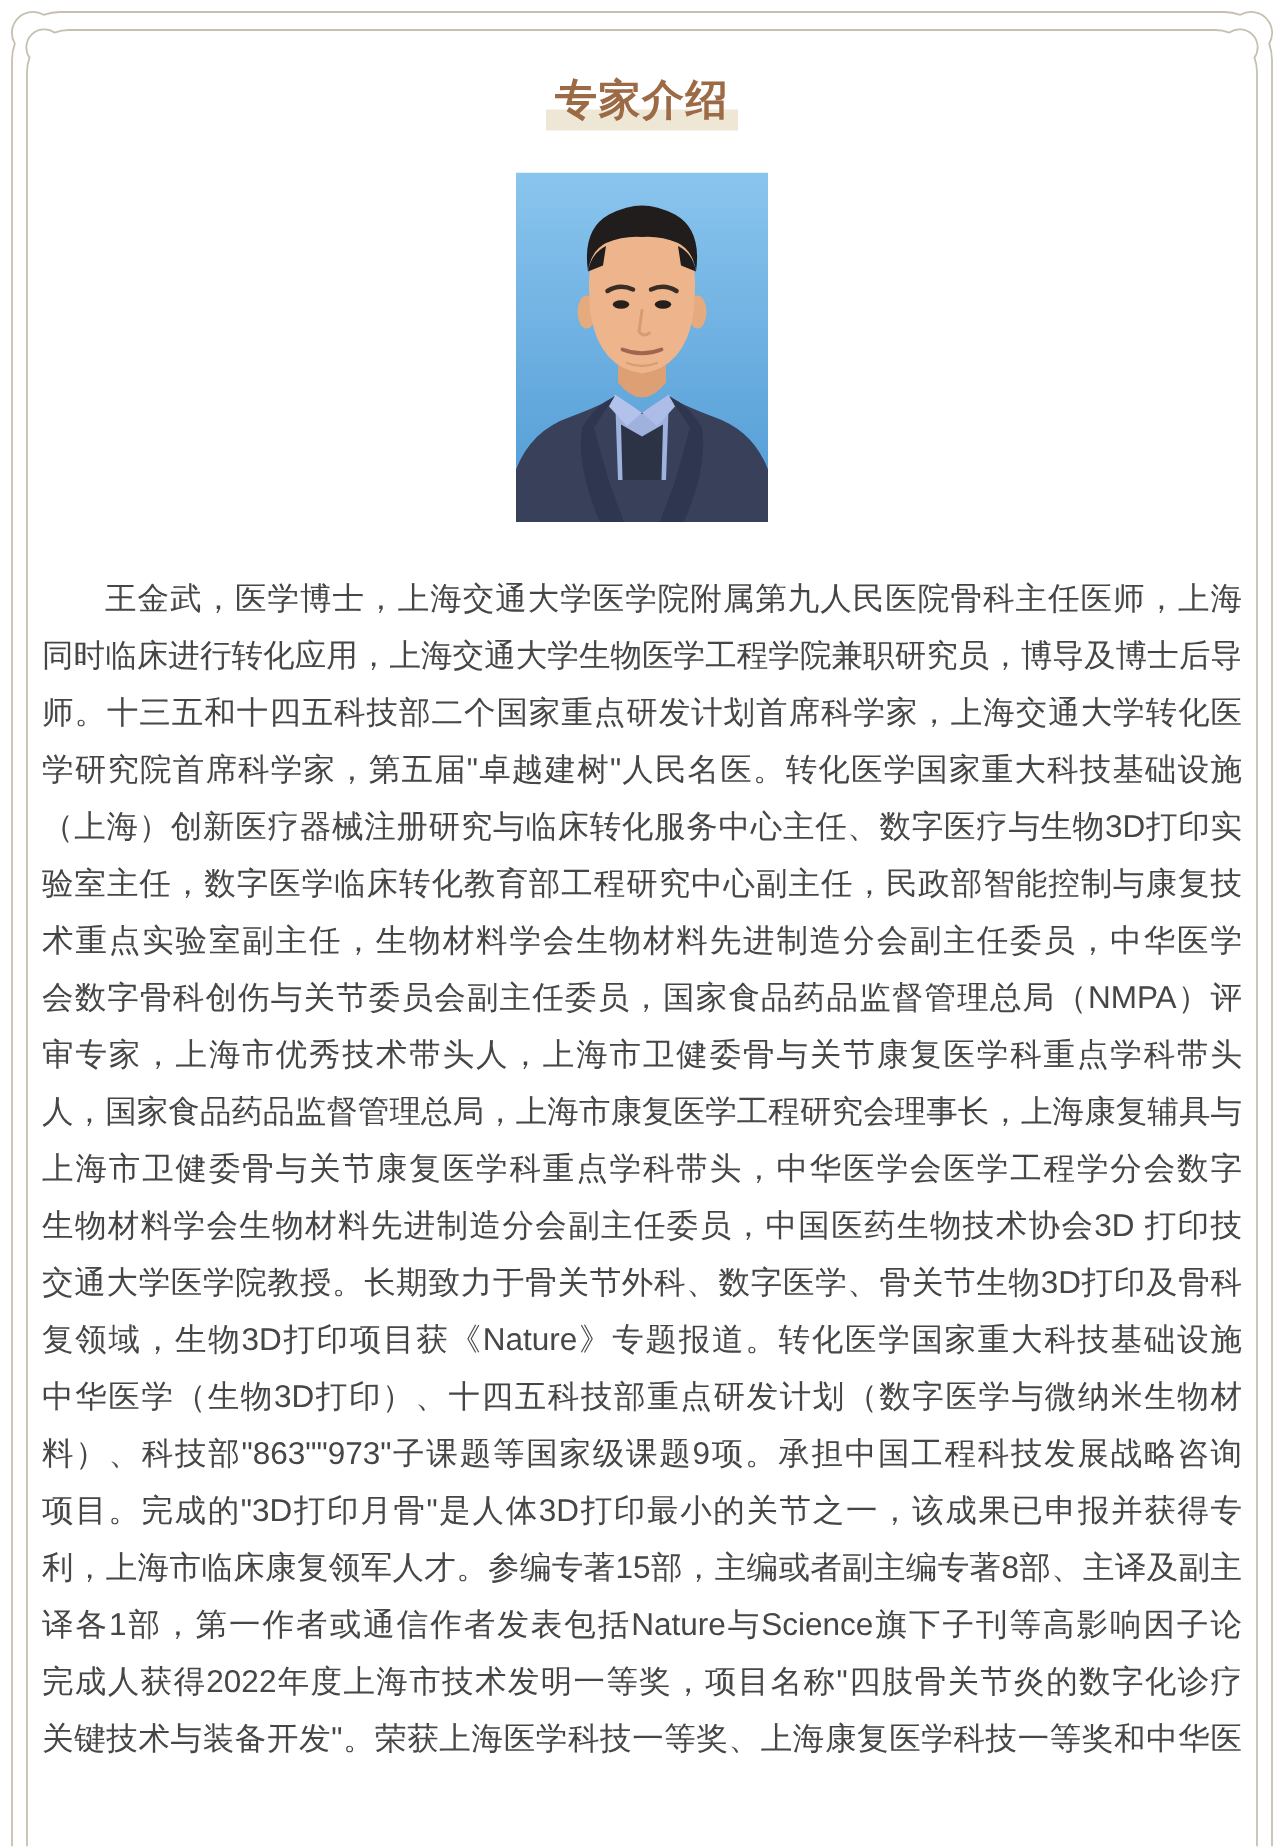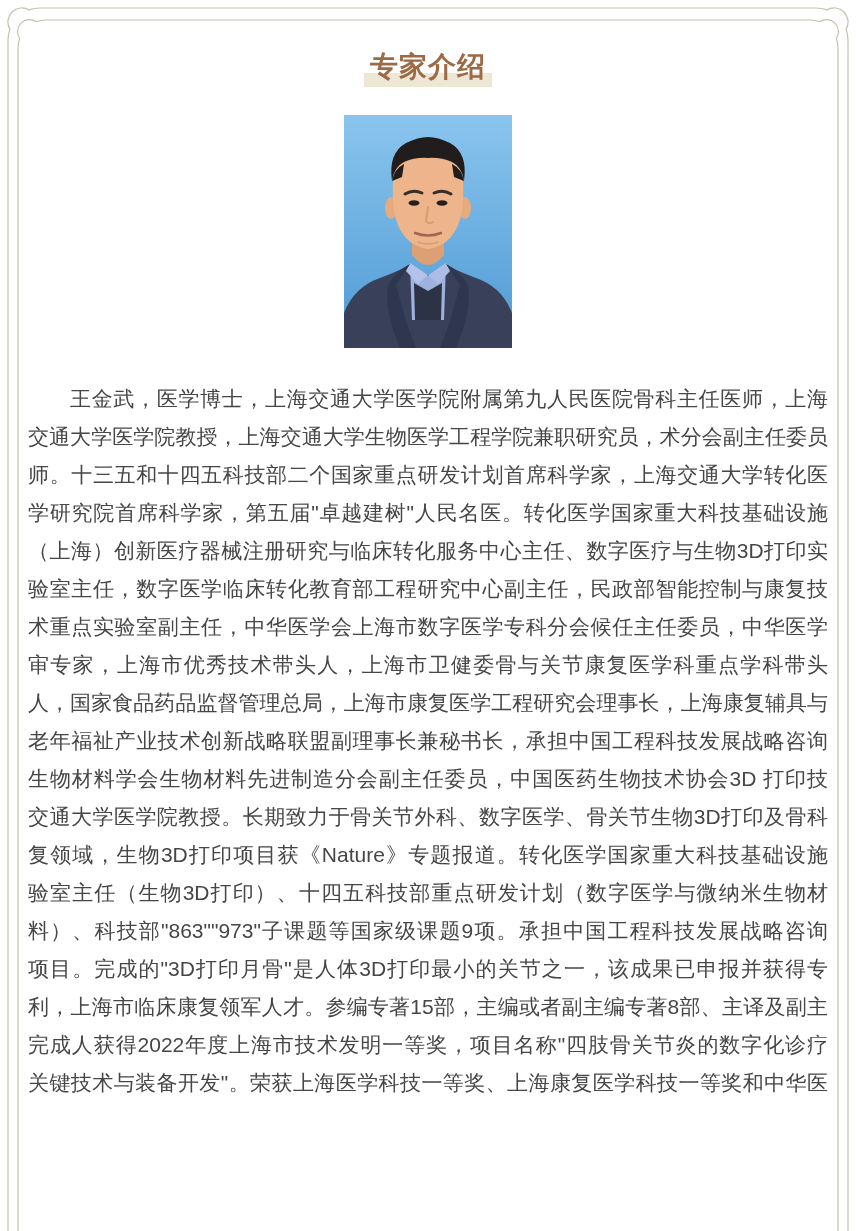--- a/index.html
+++ b/index.html
@@ -130,33 +130,35 @@
 
         <path d="M71 118 Q84 123 97 118" stroke="#a06450" stroke-width="2.5" fill="none" stroke-linecap="round"></path>
 
         <path d="M74 127 Q84 131 94 127" stroke="#d89d72" stroke-width="1.5" fill="none" stroke-linecap="round"></path>
       </svg>
     </span>
   </div>
 
   <div class="bio">
       <div class="bio-line">王金武，医学博士，上海交通大学医学院附属第九人民医院骨科主任医师，上海</div>
-      <div class="bio-line">交通大学医学院教授，上海交通大学生物医学工程学院兼职研究员，术分会副主任委员</div>
+      <div class="bio-line">同时临床进行转化应用，上海交通大学生物医学工程学院兼职研究员，博导及博士后导</div>
       <div class="bio-line">师。十三五和十四五科技部二个国家重点研发计划首席科学家，上海交通大学转化医</div>
       <div class="bio-line">学研究院首席科学家，第五届"卓越建树"人民名医。转化医学国家重大科技基础设施</div>
       <div class="bio-line">（上海）创新医疗器械注册研究与临床转化服务中心主任、数字医疗与生物3D打印实</div>
       <div class="bio-line">验室主任，数字医学临床转化教育部工程研究中心副主任，民政部智能控制与康复技</div>
-      <div class="bio-line">术重点实验室副主任，中华医学会上海市数字医学专科分会候任主任委员，中华医学</div>
+      <div class="bio-line">术重点实验室副主任，生物材料学会生物材料先进制造分会副主任委员，中华医学</div>
+      <div class="bio-line">会数字骨科创伤与关节委员会副主任委员，国家食品药品监督管理总局（NMPA）评</div>
       <div class="bio-line">审专家，上海市优秀技术带头人，上海市卫健委骨与关节康复医学科重点学科带头</div>
       <div class="bio-line">人，国家食品药品监督管理总局，上海市康复医学工程研究会理事长，上海康复辅具与</div>
-      <div class="bio-line">老年福祉产业技术创新战略联盟副理事长兼秘书长，承担中国工程科技发展战略咨询</div>
+      <div class="bio-line">上海市卫健委骨与关节康复医学科重点学科带头，中华医学会医学工程学分会数字</div>
       <div class="bio-line">生物材料学会生物材料先进制造分会副主任委员，中国医药生物技术协会3D 打印技</div>
       <div class="bio-line">交通大学医学院教授。长期致力于骨关节外科、数字医学、骨关节生物3D打印及骨科康</div>
       <div class="bio-line">复领域，生物3D打印项目获《Nature》专题报道。转化医学国家重大科技基础设施</div>
-      <div class="bio-line">验室主任（生物3D打印）、十四五科技部重点研发计划（数字医学与微纳米生物材</div>
+      <div class="bio-line">中华医学（生物3D打印）、十四五科技部重点研发计划（数字医学与微纳米生物材</div>
       <div class="bio-line">料）、科技部"863""973"子课题等国家级课题9项。承担中国工程科技发展战略咨询</div>
       <div class="bio-line">项目。完成的"3D打印月骨"是人体3D打印最小的关节之一，该成果已申报并获得专</div>
       <div class="bio-line">利，上海市临床康复领军人才。参编专著15部，主编或者副主编专著8部、主译及副主</div>
+      <div class="bio-line">译各1部，第一作者或通信作者发表包括Nature与Science旗下子刊等高影响因子论</div>
       <div class="bio-line">完成人获得2022年度上海市技术发明一等奖，项目名称"四肢骨关节炎的数字化诊疗</div>
       <div class="bio-line">关键技术与装备开发"。荣获上海医学科技一等奖、上海康复医学科技一等奖和中华医</div>
     </div>
 
 </div>
 
 </body></html>

